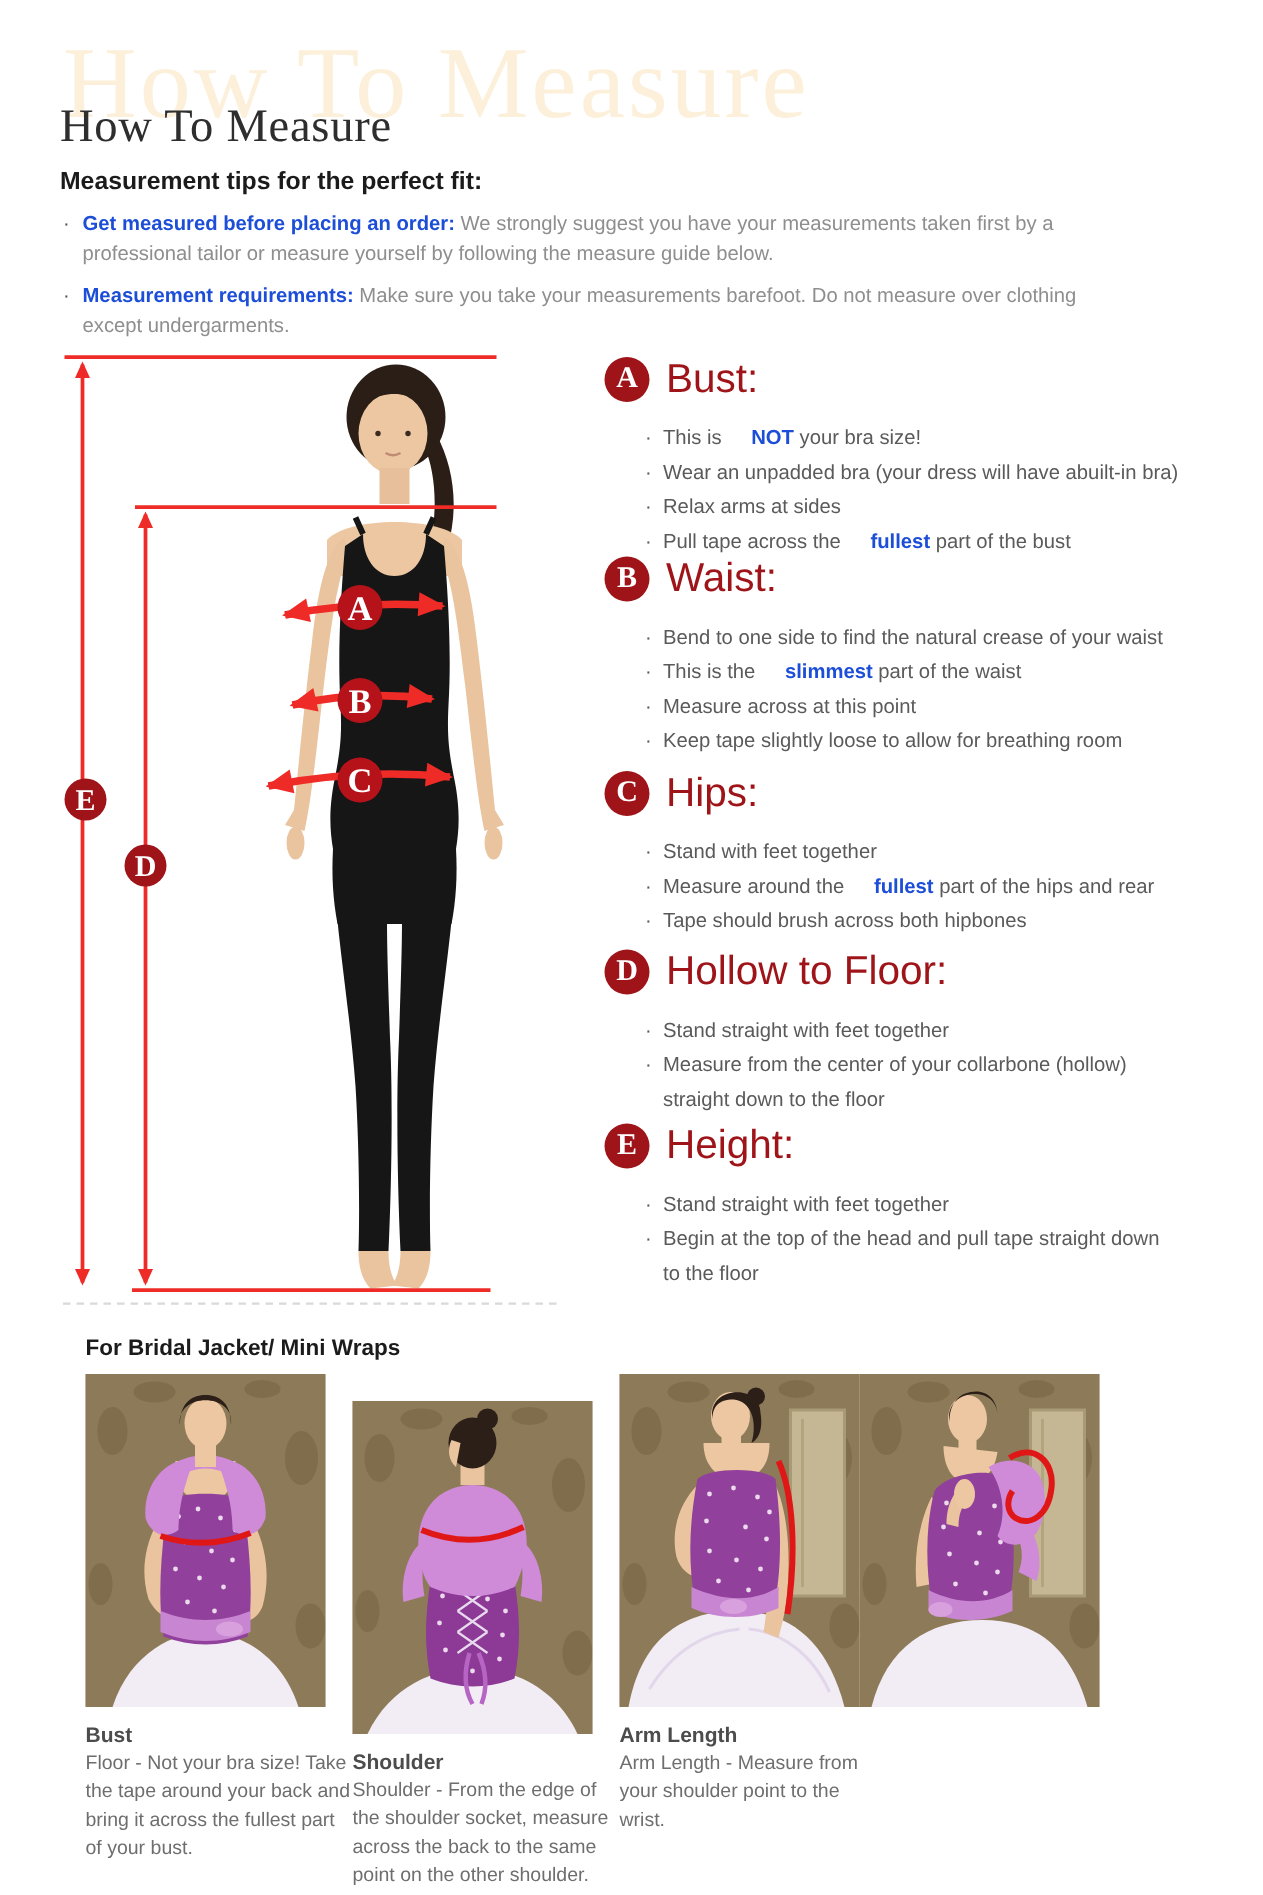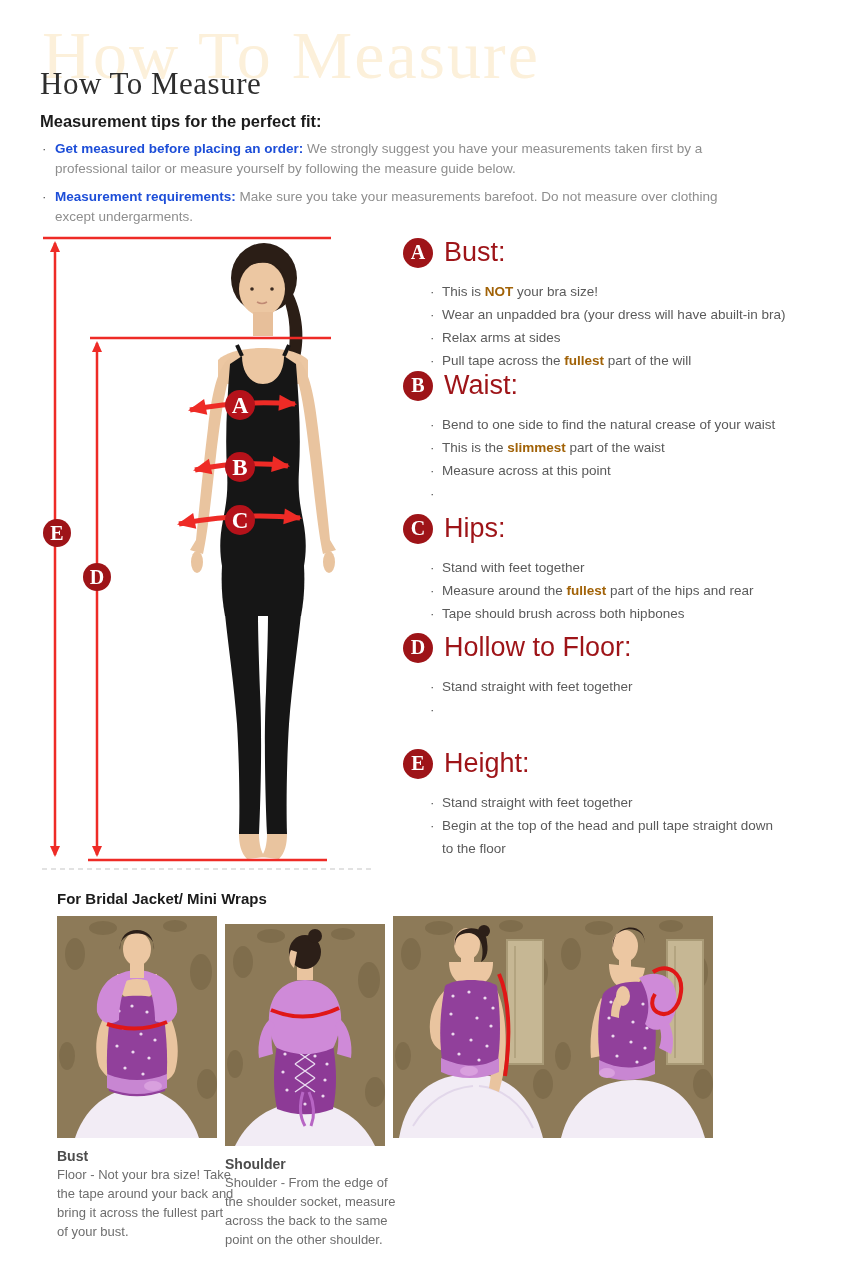--- a/index.html
+++ b/index.html
@@ -36,21 +36,21 @@
   .badge{
     flex:0 0 auto;width:30px;height:30px;border-radius:50%;
     background:#9e1418;color:#fff;font-family:"Liberation Serif",serif;
     font-weight:bold;font-size:20px;display:flex;align-items:center;justify-content:center;
   }
   .sec-title{margin:0;font-family:Liberation Sans, sans-serif;font-weight:normal;
     font-size:27px;color:#9e1418;}
   .bullets{list-style:none;margin:12px 0 0 29px;padding:0;}
   .bullets li{position:relative;padding-left:12px;font-size:13.5px;line-height:23px;color:#5a5a5a;}
   .bullets li .dot{position:absolute;left:0;top:0;color:#5a5a5a;}
-  .em{color:#a16207;font-weight:bold;}
+  .em{color:#1d4ed8;font-weight:bold;margin-left:16px;}
   
   .gallery-heading{position:absolute;left:57px;top:890px;margin:0;
     font-size:15px;font-weight:bold;color:#1b1b1b;}
   .gallery{position:absolute;left:57px;top:916px;display:flex;}
   .g-item{width:160px;margin-right:28px;}
   .photo{width:160px;height:222px;overflow:hidden;background:#8d7a58;}
   .photo svg{display:block;}
   .g-label{margin-top:9px;width:178px;font-size:14px;font-weight:bold;color:#4c4c4c;line-height:18px;}
   .g-text{width:178px;font-size:13px;color:#6e6e6e;line-height:19px;}
 </style>
@@ -147,21 +147,21 @@
 
   <li>
     <span class="dot">·</span><span class="b-text"><span>Wear an unpadded bra (your dress will have abuilt-in bra)</span></span>
   </li>
 
   <li>
     <span class="dot">·</span><span class="b-text"><span>Relax arms at sides</span></span>
   </li>
 
   <li>
-    <span class="dot">·</span><span class="b-text"><span>Pull tape across the </span><span class="em">fullest</span><span> part of the will</span></span>
+    <span class="dot">·</span><span class="b-text"><span>Pull tape across the </span><span class="em">fullest</span><span> part of the bust</span></span>
   </li>
 </ul>
   </section>
 
   <section class="section" style="top: 138px;">
     <div class="sec-head">
       <span class="badge">B</span>
       <h3 class="sec-title">Waist:</h3>
     </div>
     <ul class="bullets">
@@ -171,21 +171,21 @@
 
   <li>
     <span class="dot">·</span><span class="b-text"><span>This is the </span><span class="em">slimmest</span><span> part of the waist</span></span>
   </li>
 
   <li>
     <span class="dot">·</span><span class="b-text"><span>Measure across at this point</span></span>
   </li>
 
   <li>
-    <span class="dot">·</span>
+    <span class="dot">·</span><span class="b-text"><span>Keep tape slightly loose to allow for breathing room</span></span>
   </li>
 </ul>
   </section>
 
   <section class="section" style="top: 281px;">
     <div class="sec-head">
       <span class="badge">C</span>
       <h3 class="sec-title">Hips:</h3>
     </div>
     <ul class="bullets">
@@ -207,21 +207,21 @@
     <div class="sec-head">
       <span class="badge">D</span>
       <h3 class="sec-title">Hollow to Floor:</h3>
     </div>
     <ul class="bullets">
   <li>
     <span class="dot">·</span><span class="b-text"><span>Stand straight with feet together</span></span>
   </li>
 
   <li>
-    <span class="dot">·</span>
+    <span class="dot">·</span><span class="b-text"><span>Measure from the center of your collarbone (hollow)</span><br><span>straight down to the floor</span></span>
   </li>
 </ul>
   </section>
 
   <section class="section" style="top: 516px;">
     <div class="sec-head">
       <span class="badge">E</span>
       <h3 class="sec-title">Height:</h3>
     </div>
     <ul class="bullets">
@@ -279,21 +279,21 @@
     <path d="M63,34 C60,12 100,12 97,34 C97,20 90,14 80,14 C70,14 63,20 63,34 Z" fill="#2c1f18"></path>
     <path d="M50,108 Q80,118 110,106" stroke="#e01717" stroke-width="4" fill="none"></path>
   </svg>
       </div>
     <figcaption>
       <div class="g-label">Bust</div>
       <div class="g-text">Floor - Not your bra size! Take the tape around your back and bring it across the fullest part of your bust.</div>
     </figcaption>
   </figure>
 
-  <figure class="g-item" style="margin:8px">
+  <figure class="g-item" style="margin:18px">
     <div class="photo">
         <svg width="160" height="222" viewBox="0 0 160 222">
           <rect width="160" height="222" fill="#8d7a58"></rect>
           <g fill="#6f5e3e" opacity="0.45">
             <ellipse cx="18" cy="38" rx="10" ry="16"></ellipse>
             <ellipse cx="144" cy="56" rx="11" ry="18"></ellipse>
             <ellipse cx="10" cy="140" rx="8" ry="14"></ellipse>
             <ellipse cx="150" cy="168" rx="10" ry="15"></ellipse>
             <ellipse cx="46" cy="12" rx="14" ry="7"></ellipse>
             <ellipse cx="118" cy="10" rx="12" ry="6"></ellipse>
@@ -369,20 +369,24 @@
           </g>
     <path d="M48,142 C70,152 90,152 106,142 L106,156 C88,164 66,164 48,156 Z" fill="#c886d2"></path>
     <ellipse cx="76" cy="155" rx="9" ry="5" fill="#d9a0de"></ellipse>
     <rect x="68" y="40" width="13" height="13" fill="#ecc7a2"></rect>
     <ellipse cx="74" cy="28" rx="13" ry="16" fill="#ecc7a2"></ellipse>
     <path d="M62,30 C58,8 94,6 94,26 C96,38 92,44 88,46 C92,32 88,18 76,17 C66,17 62,22 62,30 Z" fill="#2c1f18"></path>
     <circle cx="91" cy="15" r="6" fill="#2c1f18"></circle>
     <path d="M106,58 C116,80 118,120 112,160" stroke="#e01717" stroke-width="4" fill="none"></path>
   </svg>
       </div>
+    <figcaption>
+      <div class="g-label">Arm Length</div>
+      <div class="g-text">Arm Length - Measure from your shoulder point to the wrist.</div>
+    </figcaption>
   </figure>
 
   <figure class="g-item" style="margin:0">
     <div class="photo">
         <svg width="160" height="222" viewBox="0 0 160 222">
           <rect width="160" height="222" fill="#8d7a58"></rect>
           <g fill="#6f5e3e" opacity="0.45">
             <ellipse cx="18" cy="38" rx="10" ry="16"></ellipse>
             <ellipse cx="144" cy="56" rx="11" ry="18"></ellipse>
             <ellipse cx="10" cy="140" rx="8" ry="14"></ellipse>

